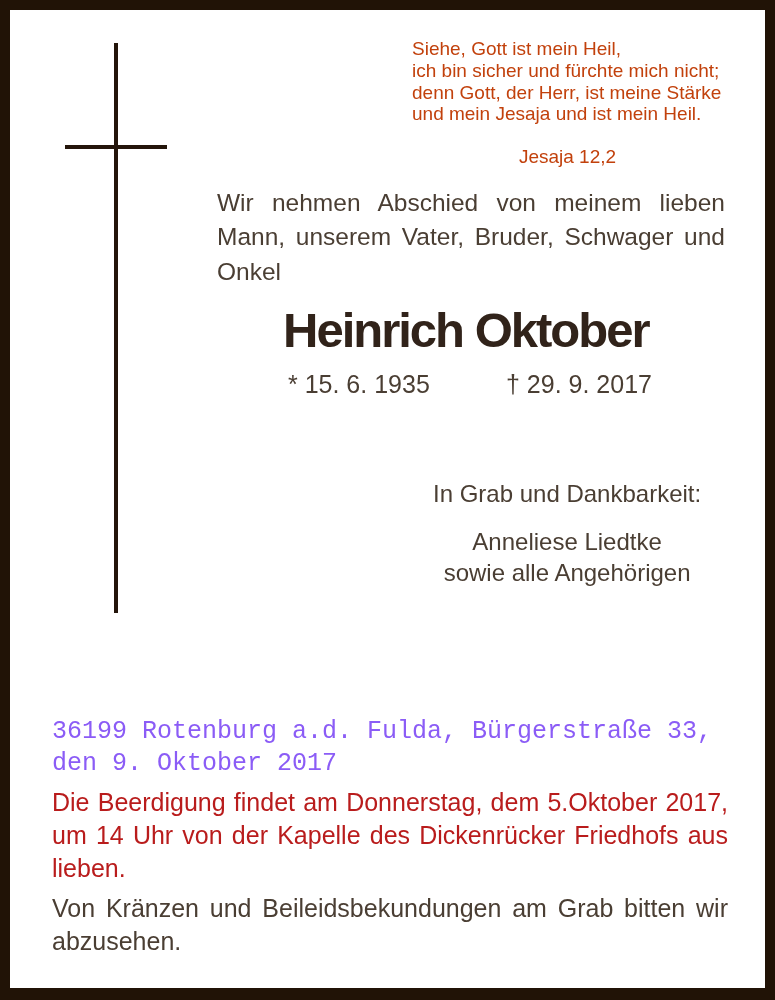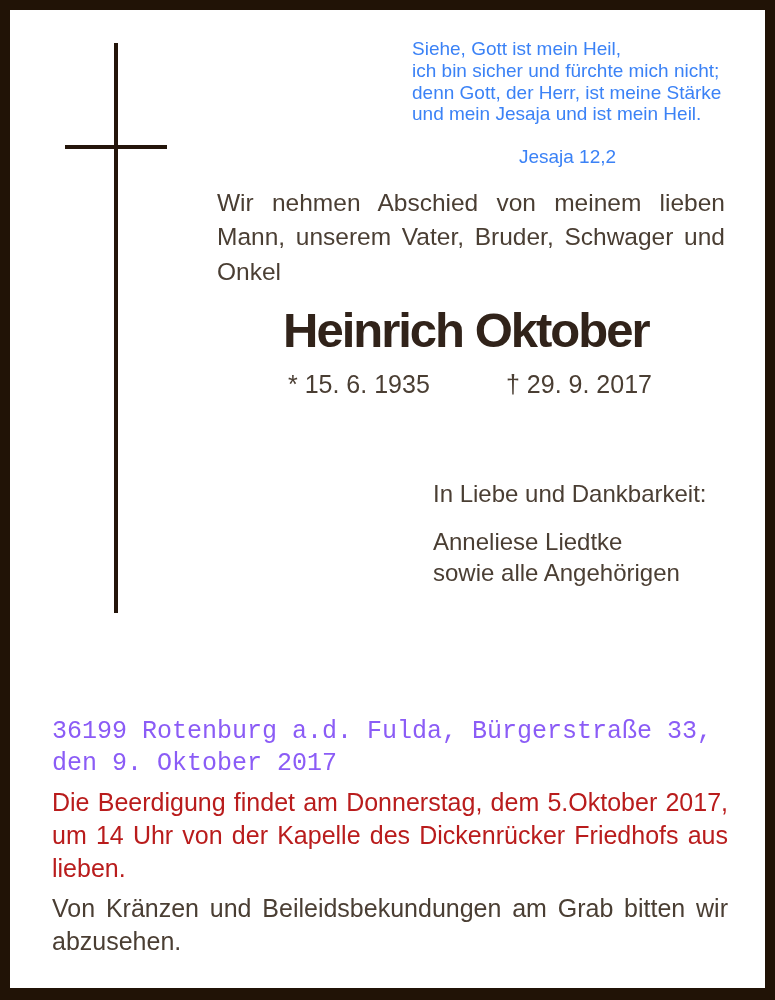--- a/index.html
+++ b/index.html
@@ -23,21 +23,21 @@
     position: absolute; left: 114px; top: 43px;
     width: 3.5px; height: 570px; background: #24150a;
   }
   .cross-h {
     position: absolute; left: 65px; top: 145px;
     width: 102px; height: 3.5px; background: #24150a;
   }
   
   .verse {
     position: absolute; left: 412px; top: 38px; width: 311px;
-    font-size: 19px; line-height: 21.8px; color: #3b82f6;
+    font-size: 19px; line-height: 21.8px; color: #c2410c;
   }
   .verse .citation { text-align: center; margin-top: 21px; }
   
   .intro {
     position: absolute; left: 217px; top: 186px; width: 508px;
     font-size: 24.5px; line-height: 34.4px; color: #4a3e33;
   }
   .jline { text-align: justify; text-align-last: justify; }
   
   .name {
@@ -51,21 +51,21 @@
   }
   .death {
     position: absolute; left: 506px; top: 372px;
     font-size: 25px; line-height: 25px; color: #4a3e33; white-space: nowrap;
   }
   
   .mourners {
     position: absolute; left: 433px; top: 478px;
     font-size: 24px; line-height: 31px; color: #4a3e33;
   }
-  .mourners .names { margin-top: 17px; }
+  .mourners .names { margin-top: 17px; text-align: center; }
   
   .address {
     position: absolute; left: 52px; top: 716px; width: 676px;
     font-size: 25px; line-height: 32px; color: #8b5cf6; font-family: Liberation Mono, monospace;
   }
   .funeral {
     position: absolute; left: 52px; top: 786px; width: 676px;
     font-size: 25px; line-height: 33px; color: #b91c1c;
   }
   .request {
@@ -96,21 +96,21 @@
   <div class="jline">Mann, unserem Vater, Bruder, Schwager und</div>
   <div>Onkel</div>
 </div>
 
 <h1 class="name">Heinrich Oktober</h1>
 
 <div class="birth">* 15. 6. 1935</div>
 <div class="death">† 29. 9. 2017</div>
 
 <div class="mourners">
-  <div>In Liebe und Dankbarkeit:</div>
+  <div>In Grab und Dankbarkeit:</div>
   <div class="names">
     <div>Anneliese Liedtke</div>
     <div>sowie alle Angehörigen</div>
   </div>
 </div>
 
 <div class="address">
   <div>36199 Rotenburg a.d. Fulda, Bürgerstraße 33,</div>
   <div>den 9. Oktober 2017</div>
 </div>

